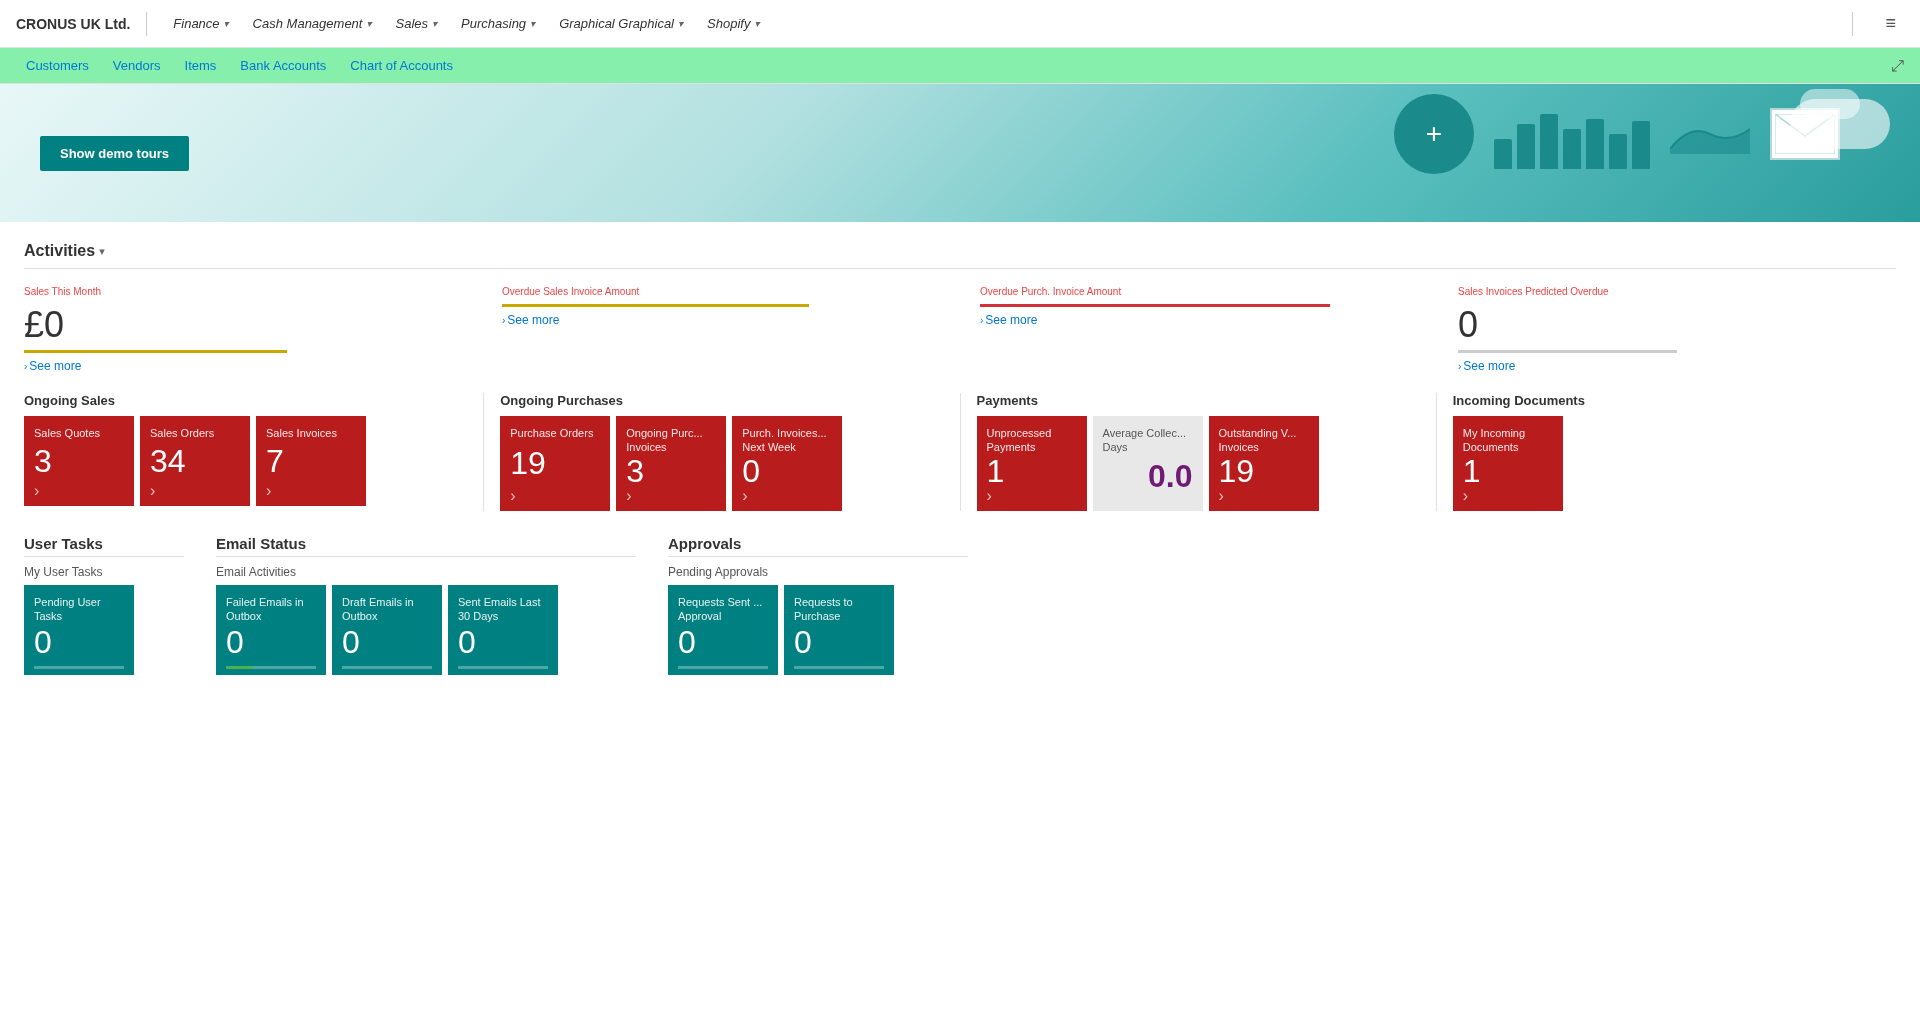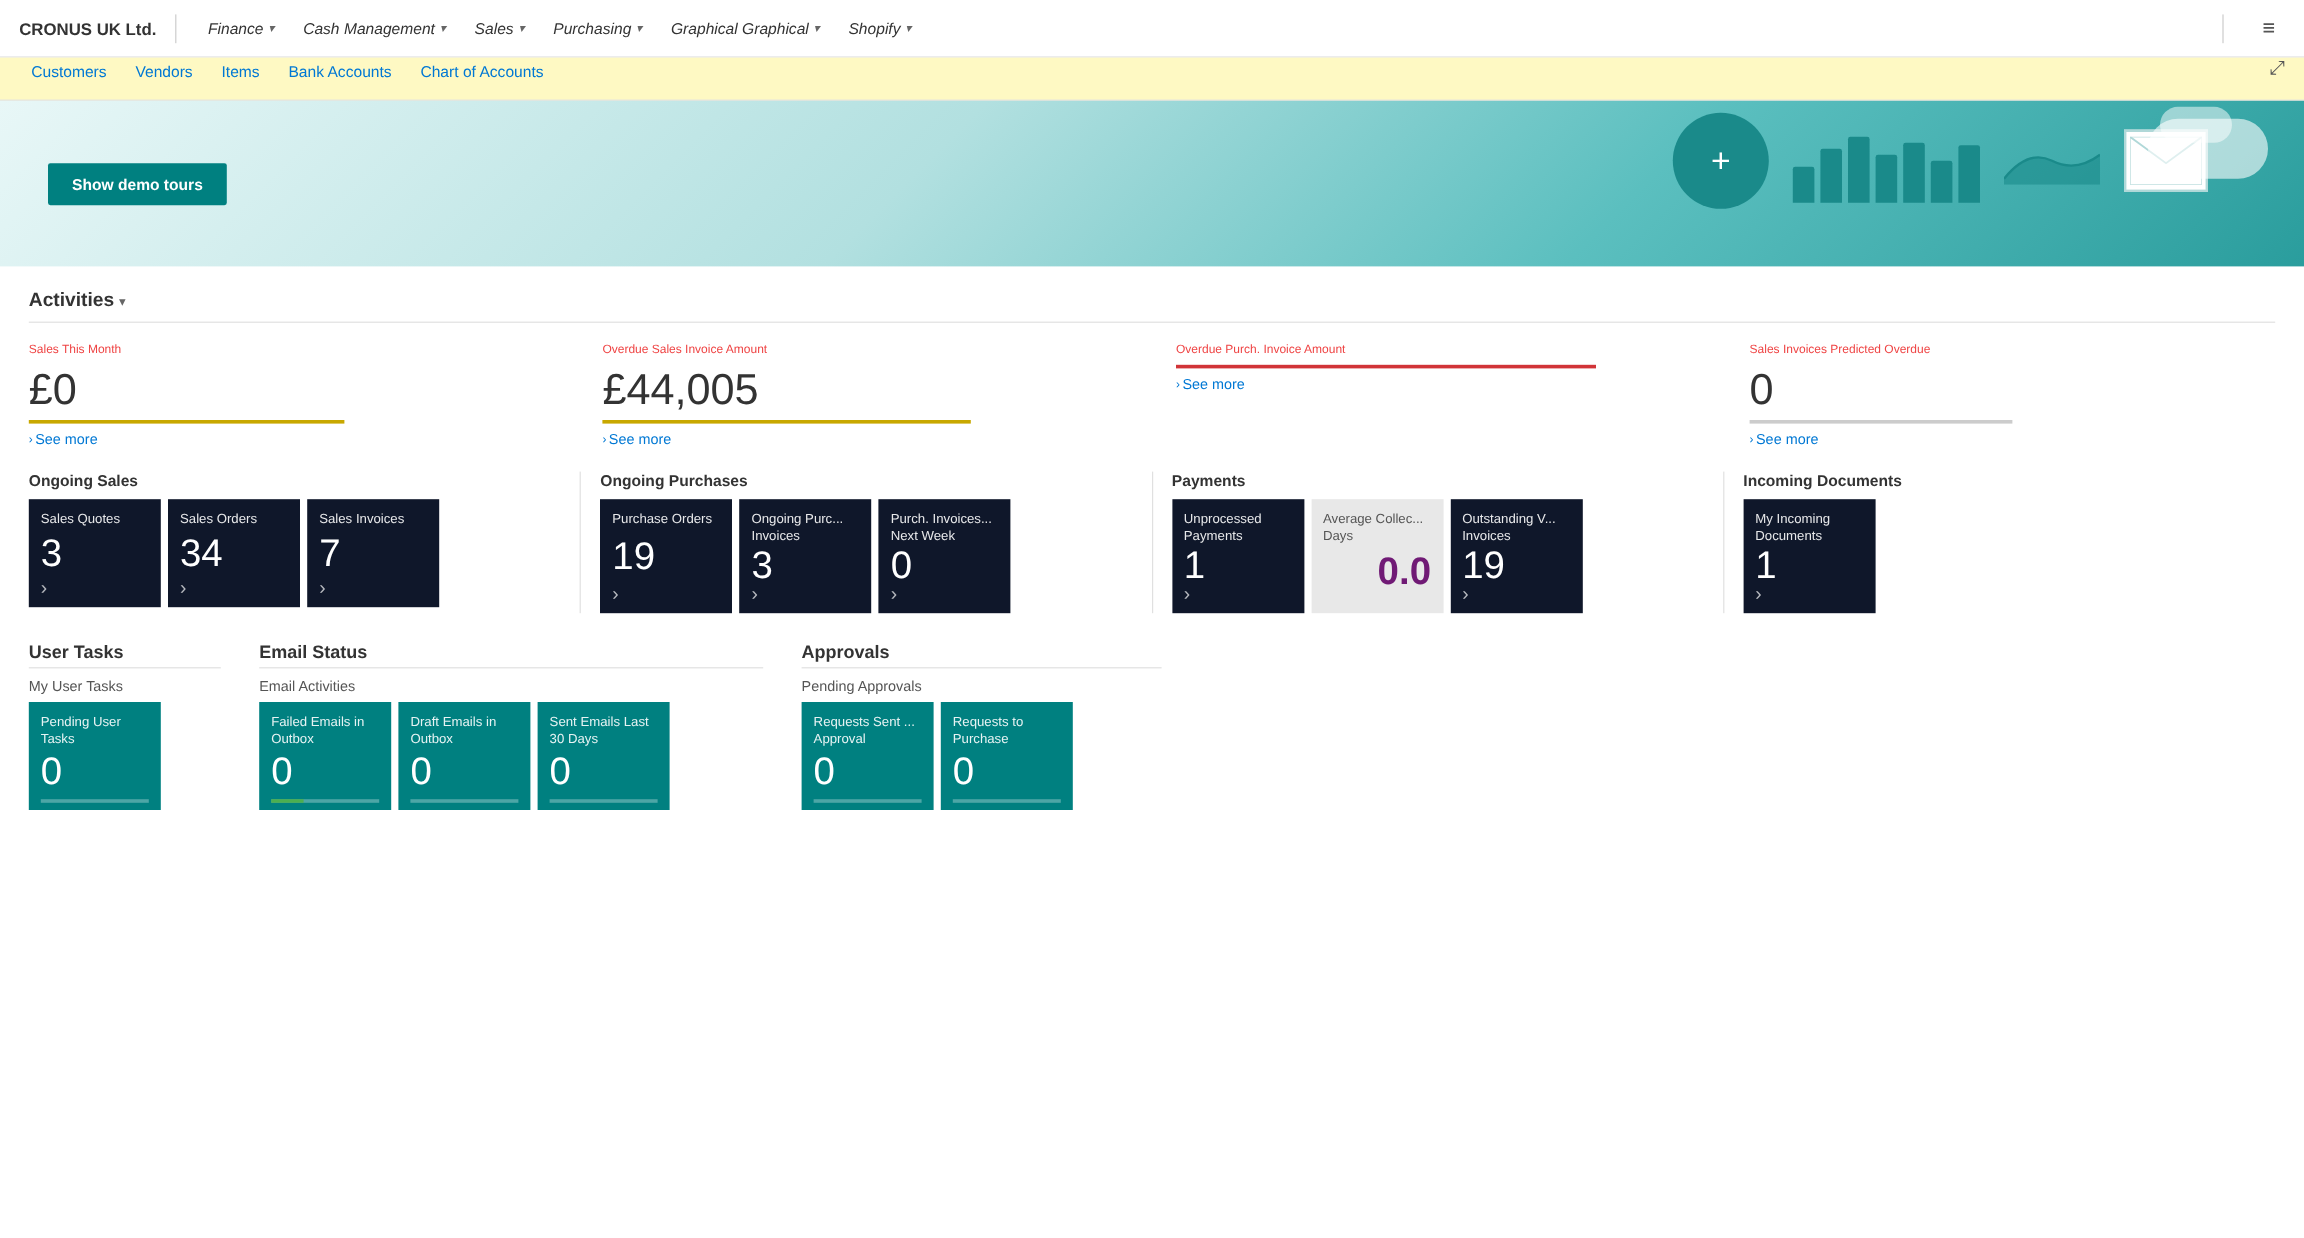--- a/index.html
+++ b/index.html
@@ -43,24 +43,25 @@
       white-space: nowrap;
       font-style: italic;
     }
     .nav-item .chevron { font-size: 10px; margin-left: 4px; color: #666; }
     .nav-right { margin-left: auto; display: flex; align-items: center; gap: 8px; }
     .hamburger-btn { font-size: 18px; color: #555; cursor: pointer; padding: 4px 8px; }
 
     
     .secondary-nav {
       display: flex;
+      align-items: center;
       padding: 0 16px;
       height: 36px;
       border-bottom: 1px solid #e0e0e0;
-      background: #fef9c3;
+      background: #86efac;
       gap: 4px;
     }
     .secondary-nav-item {
       padding: 4px 10px;
       font-size: 13px;
       color: #0078d4;
       cursor: pointer;
       white-space: nowrap;
     }
     .secondary-nav-right { margin-left: auto; }
@@ -177,21 +178,21 @@
       font-weight: 600;
       color: #333;
       margin-bottom: 8px;
     }
     .tiles-row {
       display: flex;
       gap: 6px;
       flex-wrap: wrap;
     }
     .tile {
-      background: #0f172a;
+      background: #b91c1c;
       color: #fff;
       width: 110px;
       min-height: 90px;
       padding: 10px 10px 6px 10px;
       display: flex;
       flex-direction: column;
       justify-content: space-between;
       cursor: pointer;
       position: relative;
     }
@@ -380,21 +381,20 @@
       <div class="kpi-label">Sales This Month</div>
       <div class="kpi-value">£0</div>
       <div class="kpi-bar kpi-bar-gold" style="width:60%;"></div>
       <div class="kpi-see-more">
         <span style="font-size:10px;">›</span>
         <span>See more</span>
       </div>
     </div>
     <div class="kpi-card">
       <div class="kpi-label">Overdue Sales Invoice Amount</div>
-      <div class="kpi-value">£44,005</div>
       <div class="kpi-bar kpi-bar-gold" style="width:70%;"></div>
       <div class="kpi-see-more">
         <span style="font-size:10px;">›</span>
         <span>See more</span>
       </div>
     </div>
     <div class="kpi-card">
       <div class="kpi-label">Overdue Purch. Invoice Amount</div>
       <div class="kpi-bar kpi-bar-red" style="width:80%;"></div>
       <div class="kpi-see-more">

